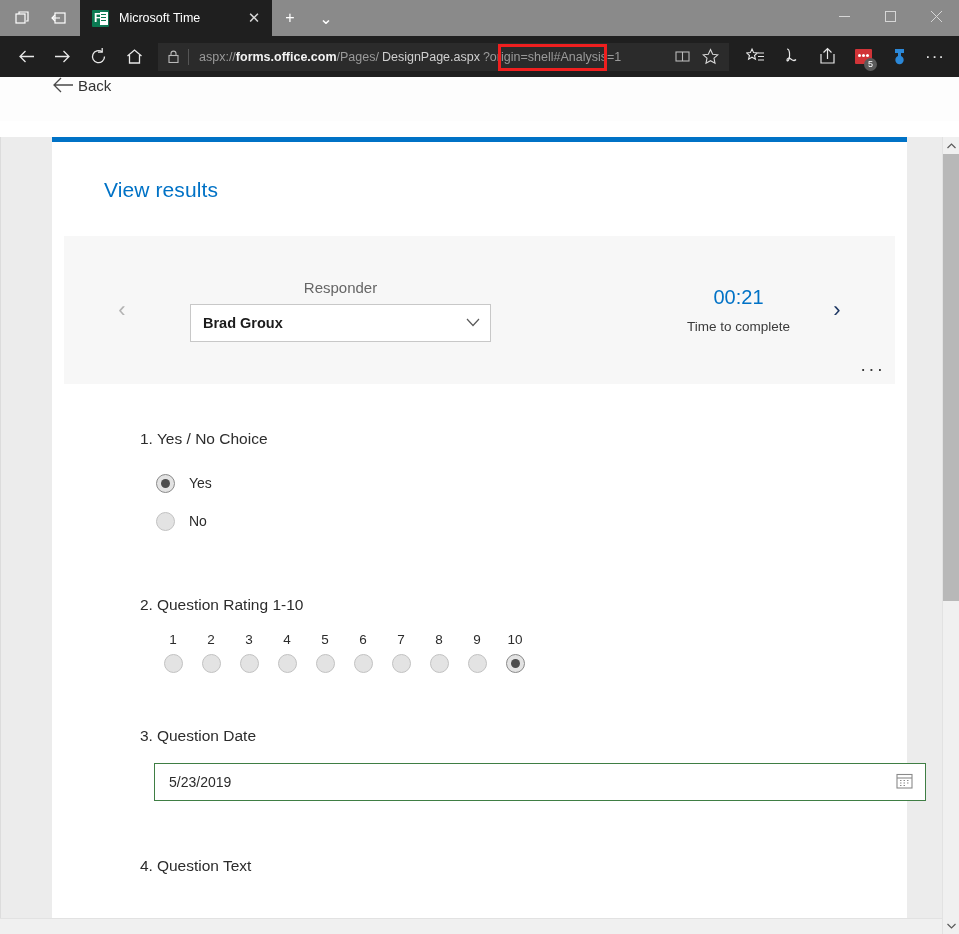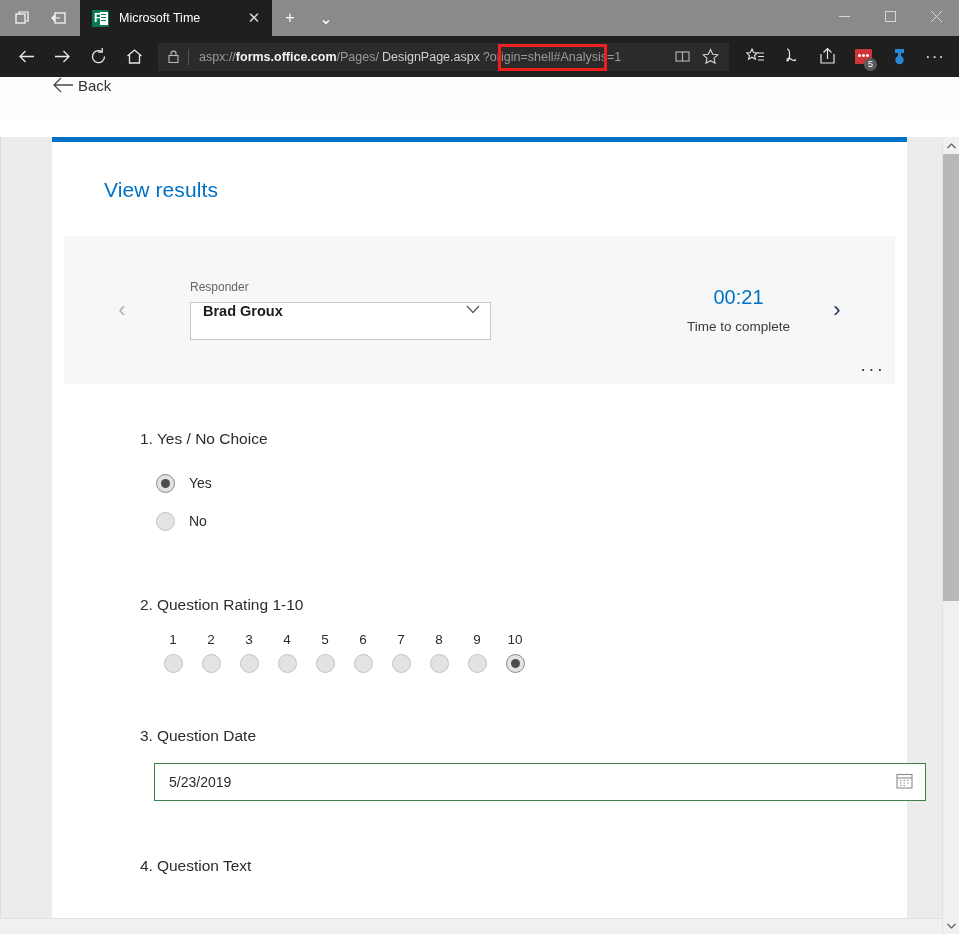--- a/index.html
+++ b/index.html
@@ -129,24 +129,24 @@
     margin: 34px 12px 0 12px; background: #f7f7f7; height: 148px;
     position: relative; display: flex; align-items: center;
   }
   .chev {
     width: 40px; text-align: center; font-size: 22px; line-height: 1;
     user-select: none;
   }
   .chev.prev { color: #b3b3b3; margin-left: 38px; }
   .chev.next { color: #1f3864; position: absolute; right: 38px; top: 50%; transform: translateY(-50%); }
   .responder-block { margin-left: 48px; }
-  .responder-label { font-size: 12px; color: #666666; margin-bottom: 8px; }
+  .responder-label { font-size: 15px; color: #666666; margin-bottom: 8px; text-align: center; }
   .responder-select {
     width: 301px; height: 38px; background: #ffffff; border: 1px solid #c8c8c8;
-    display: flex; padding: 0 10px 0 12px; justify-content: space-between;
+    display: flex; align-items: center; padding: 0 10px 0 12px; justify-content: space-between;
   }
   .responder-name { font-size: 14.5px; color: #1b1b1b; font-weight: bold; }
   .caret { color: #5a5a5a; font-size: 12px; }
   .time-block { position: absolute; left: 587px; top: 46px; text-align: center; width: 175px; }
   .time-value { color: #0072c6; font-size: 20px; line-height: 30px; }
   .time-label { color: #3b3b3b; font-size: 13.5px; margin-top: 7px; }
   .panel-more {
     position: absolute; right: 10px; bottom: 4px; color: #3b3b3b; font-size: 19px;
     letter-spacing: 2px;
   }

